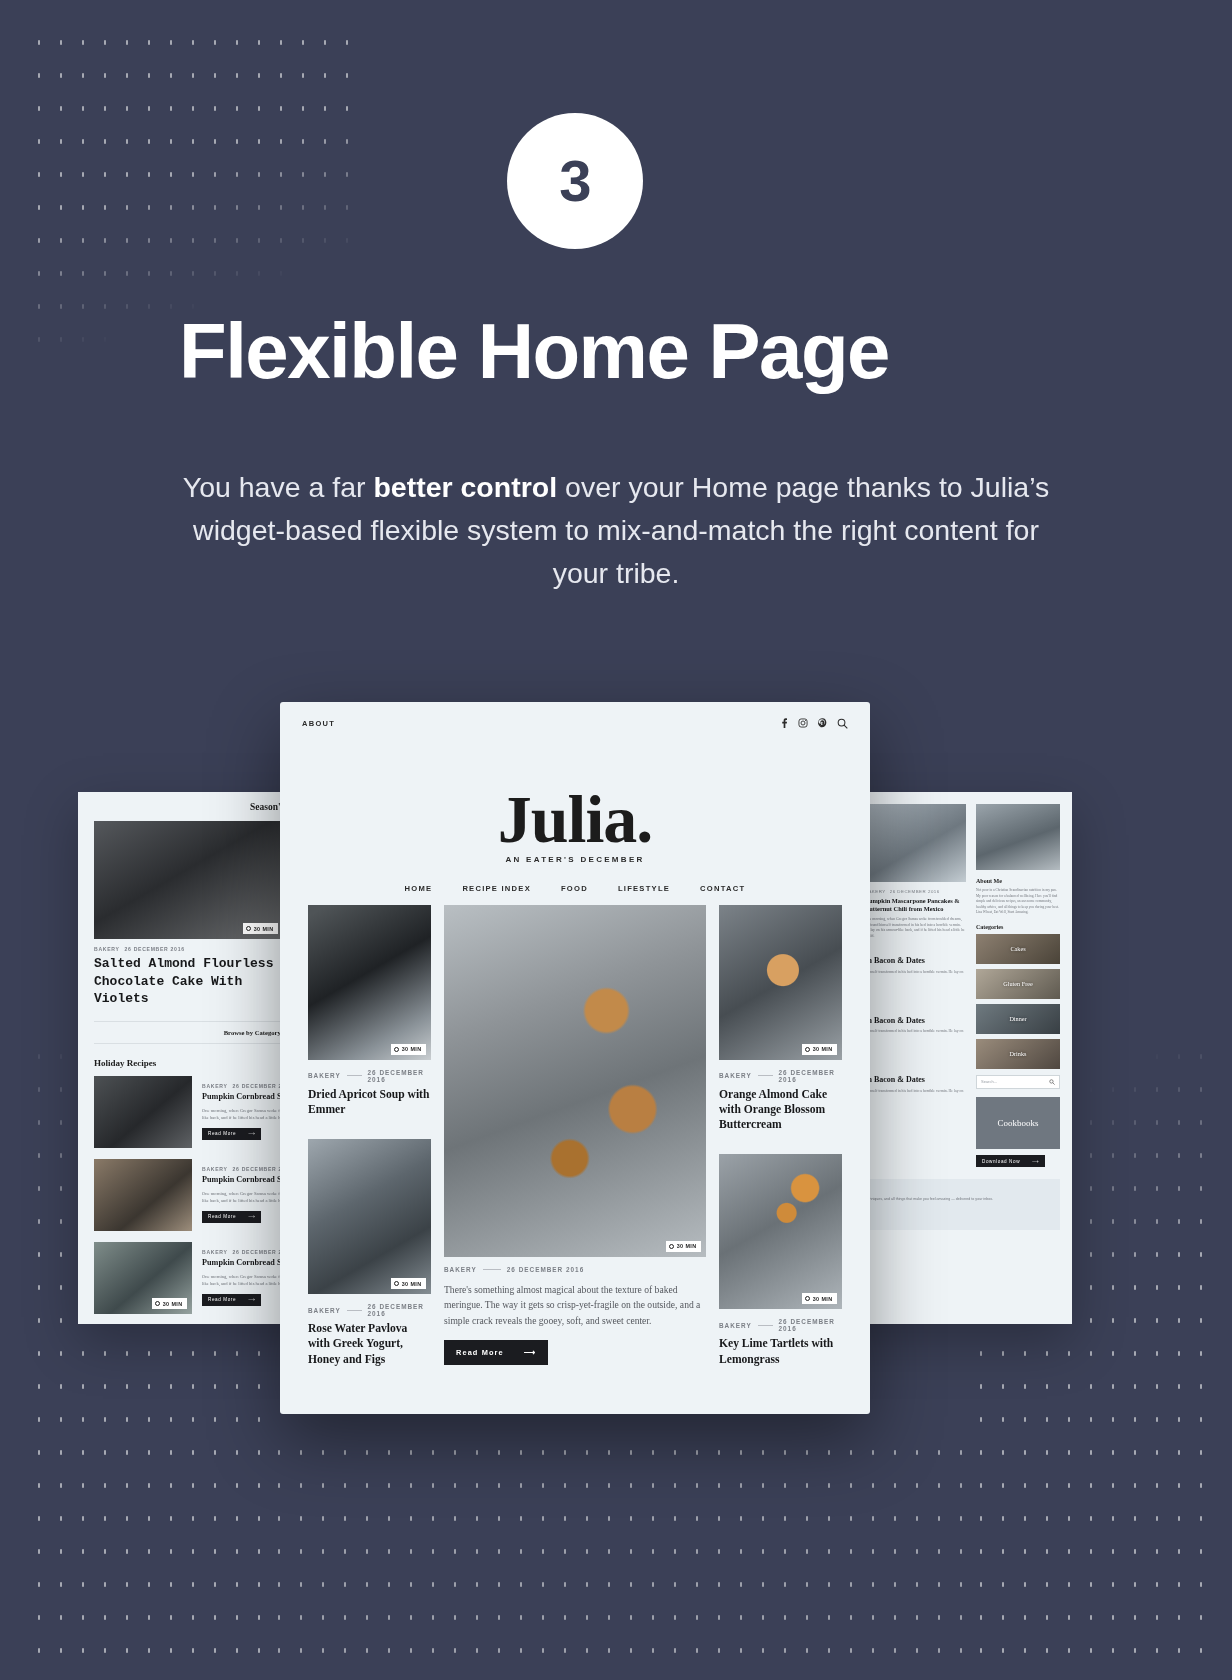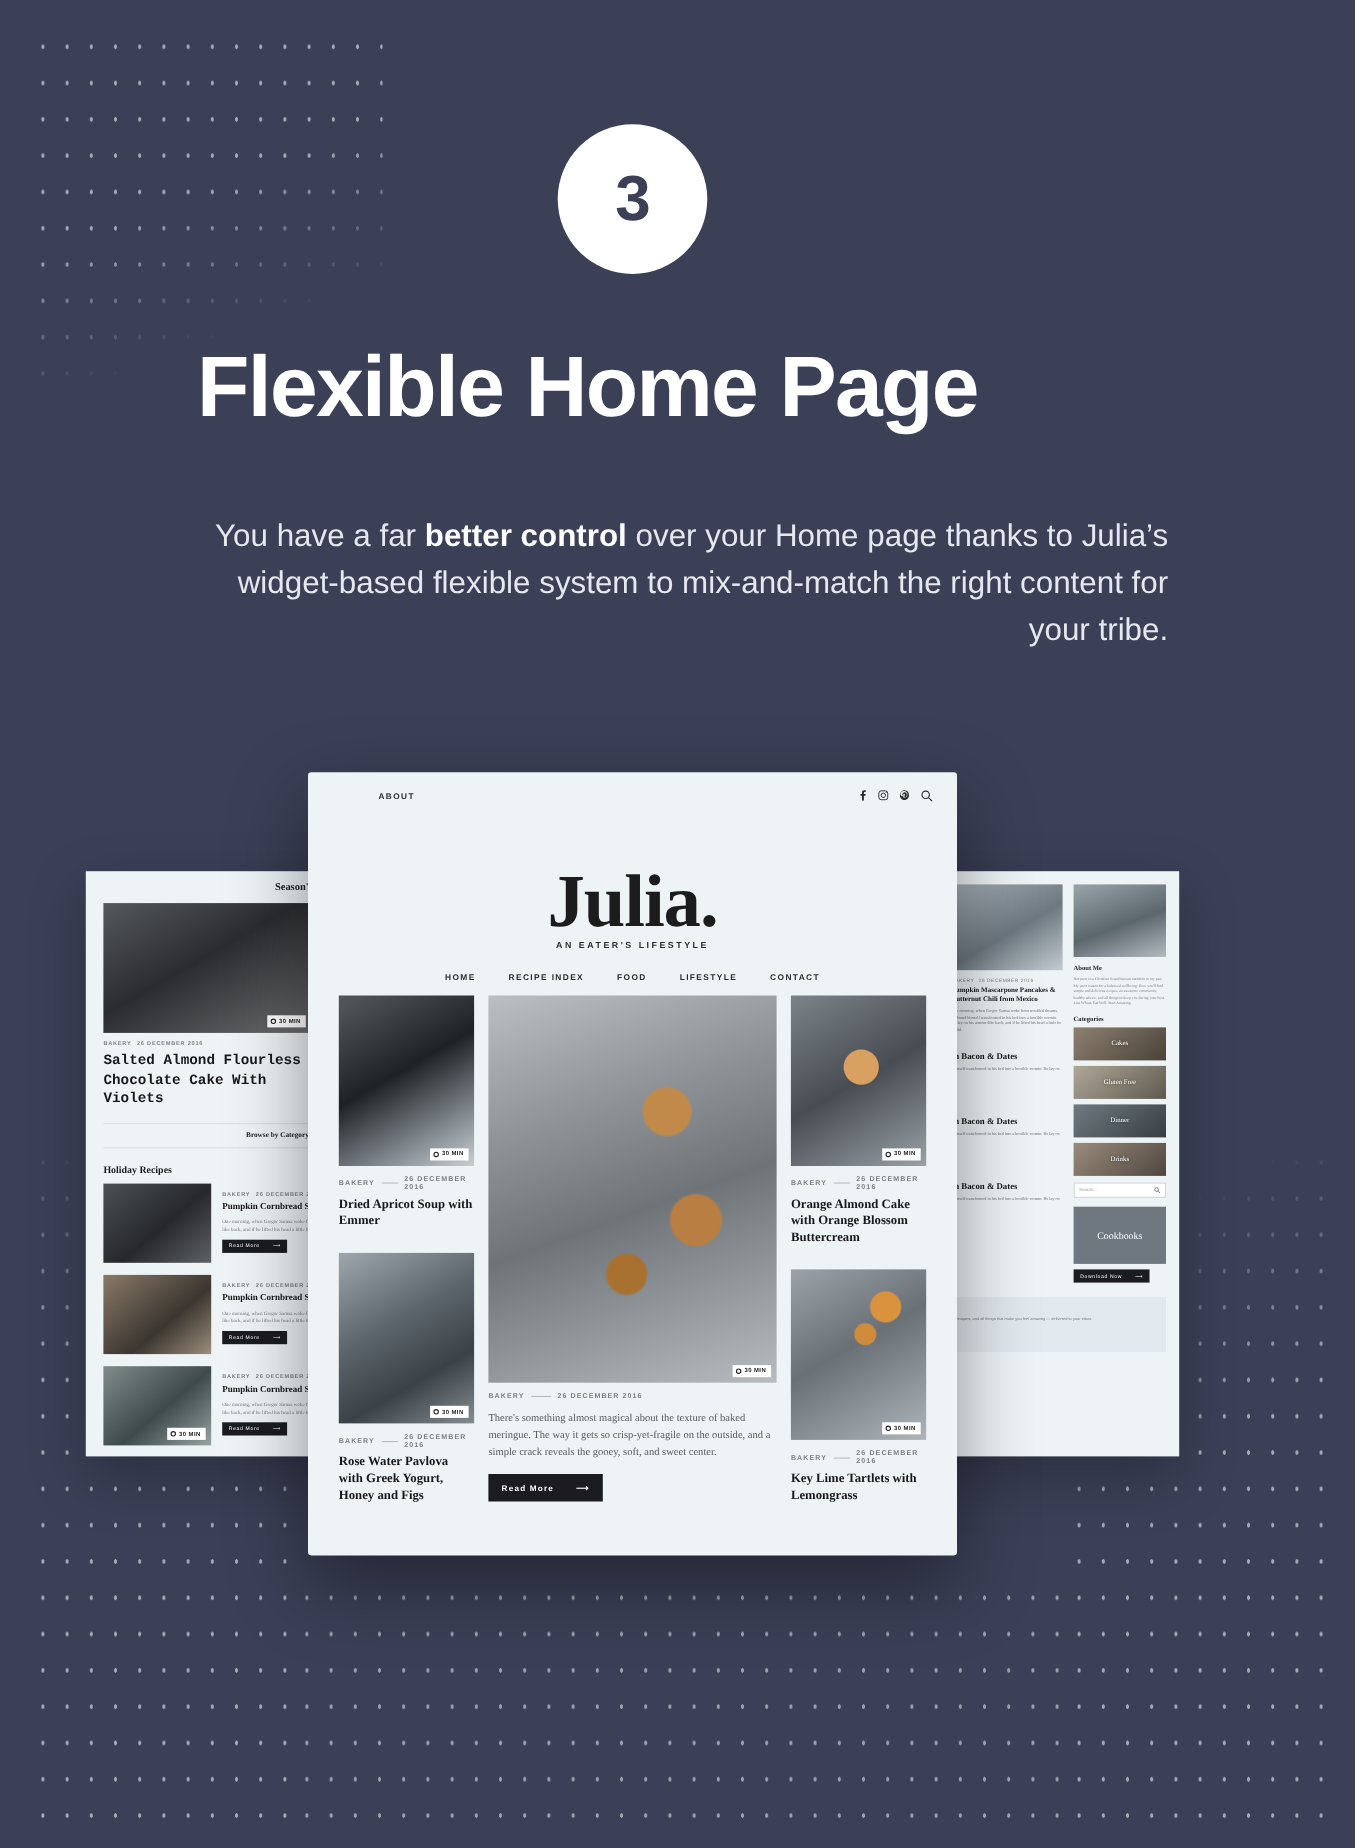--- a/index.html
+++ b/index.html
@@ -35,36 +35,36 @@
     position:absolute; left:507px; top:113px; width:136px; height:136px;
     border-radius:50%; background:#fff; color:#3b4057;
     font-size:58px; font-weight:700; line-height:136px; text-align:center;
     letter-spacing:-1px;
   }
   .headline {
     position:absolute; left:0; top:306px; width:1068px; text-align:center;
     color:#fff; font-size:78px; font-weight:700; letter-spacing:-1.5px;
   }
   .subcopy {
-    position:absolute; left:170px; top:466px; width:892px; text-align:right;
+    position:absolute; left:170px; top:466px; width:892px; text-align:center;
     color:#e6e8ef; font-size:28.5px; line-height:43px; font-weight:300;
   }
   .subcopy b { font-weight:700; color:#fff; }
 
   
   .mock { position:absolute; background:#eef3f6; overflow:hidden;
           box-shadow:0 18px 50px rgba(0,0,0,.28); }
   .mock-left  { left:78px;  top:792px;  width:420px; height:532px; }
   .mock-right { left:742px; top:792px;  width:330px; height:532px; }
   .mock-main  { left:280px; top:702px;  width:590px; height:712px;
                 border-radius:3px; box-shadow:0 26px 70px rgba(0,0,0,.42); z-index:5; }
 
   
   .topbar { height:42px; display:flex; align-items:center;
-            padding:0 22px; justify-content:space-between;margin-left:42px; }
+            padding:0 22px; justify-content:space-between; }
   .topbar .about { font-size:7.5px; letter-spacing:1.3px; color:#2b2b2b; font-weight:600; }
   .social { display:flex; gap:10px; align-items:center; color:#2b2b2b; }
   .social svg { display:block; }
 
   .brand { text-align:center; padding-top:8px; }
   .brand-word { font-family:"Liberation Serif", serif; font-weight:700;
                 font-size:68px; color:#1c1c1c; line-height:.92; letter-spacing:-1px;margin-top:36px; }
   .brand-sub { font-size:8px; letter-spacing:2.3px; color:#2b2b2b;
                font-weight:600; margin-top:4px; }
 
@@ -399,21 +399,21 @@
         </svg>
       <svg width="11" height="11" viewBox="0 0 16 16" fill="none" stroke="#2b2b2b" stroke-width="1.5">
           <circle cx="6.6" cy="6.6" r="4.9"></circle>
           <line x1="10.3" y1="10.3" x2="15" y2="15"></line>
         </svg>
     </div>
   </div>
 
   <div class="brand">
     <div class="brand-word">Julia.</div>
-    <div class="brand-sub">AN EATER'S LIFESTYLE</div>
+    <div class="brand-sub">AN EATER'S DECEMBER</div>
   </div>
 
   <div class="mainnav">
     <span>HOME</span>
     <span>RECIPE INDEX</span>
     <span>FOOD</span>
     <span>LIFESTYLE</span>
     <span>CONTACT</span>
   </div>
 

